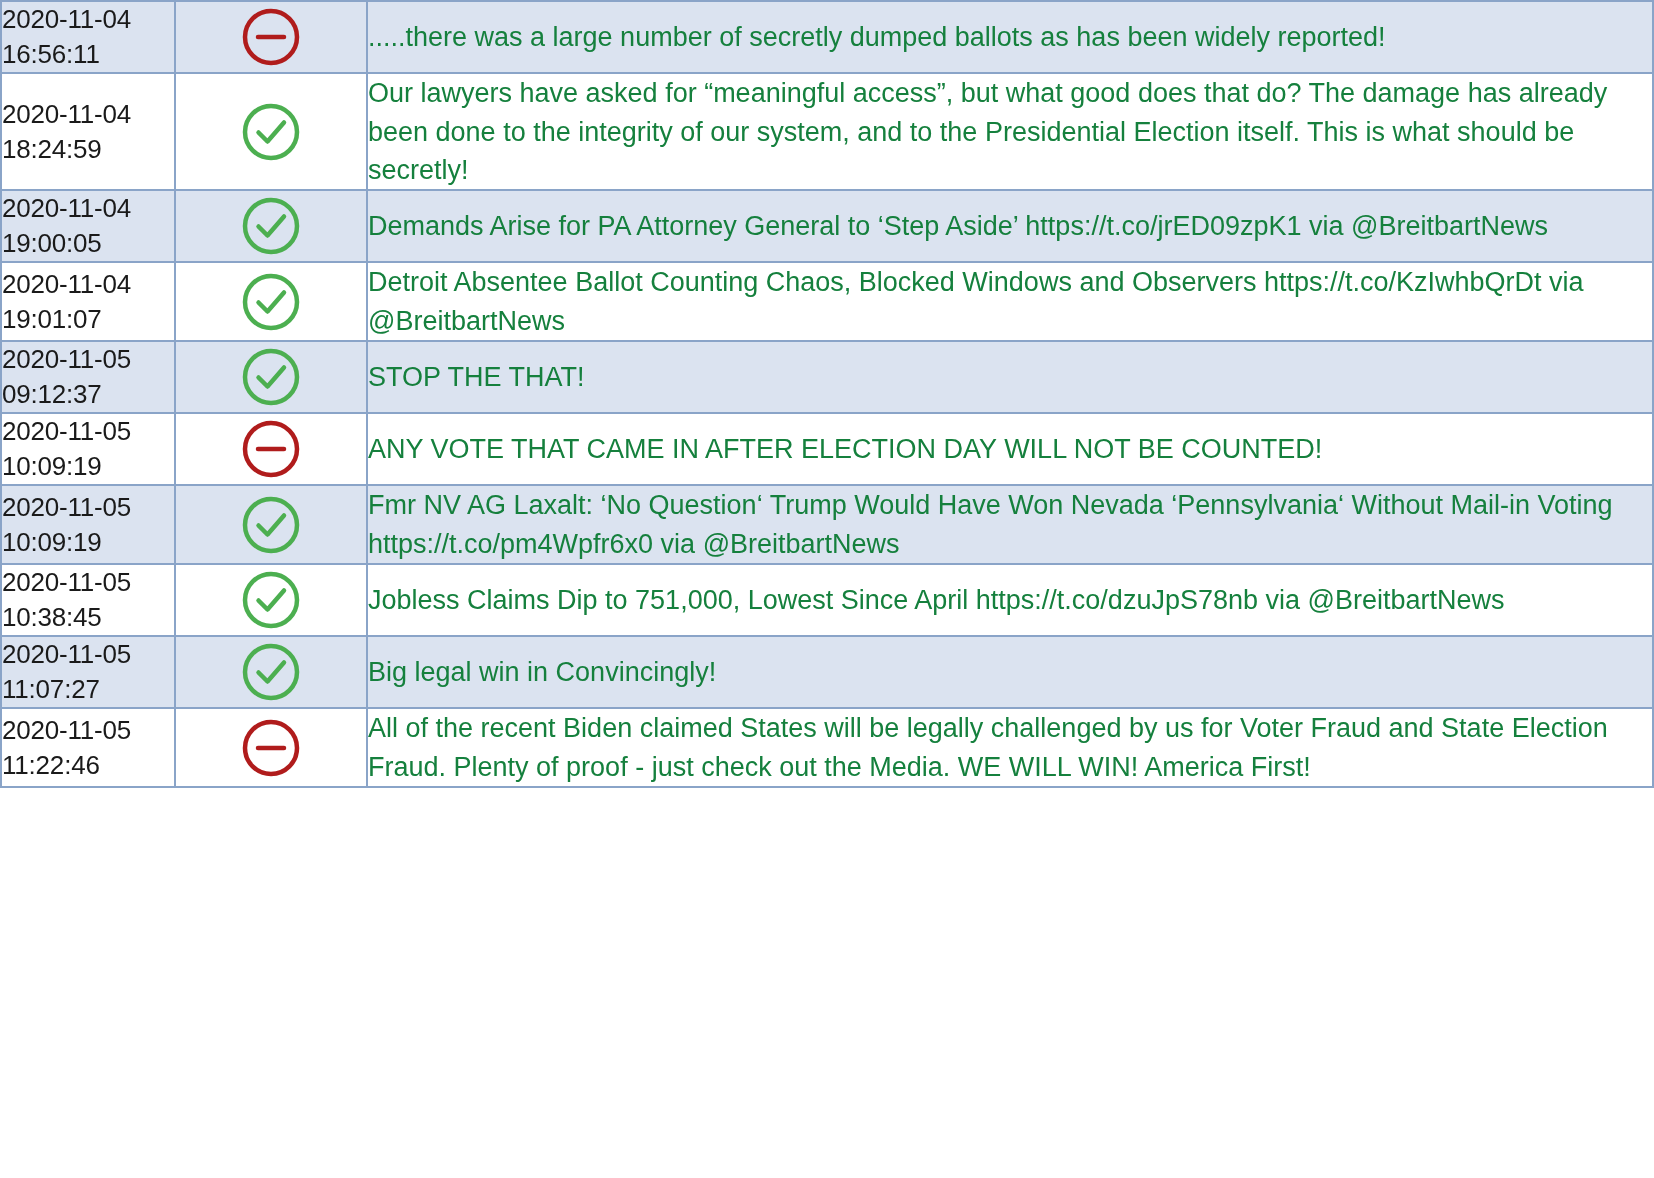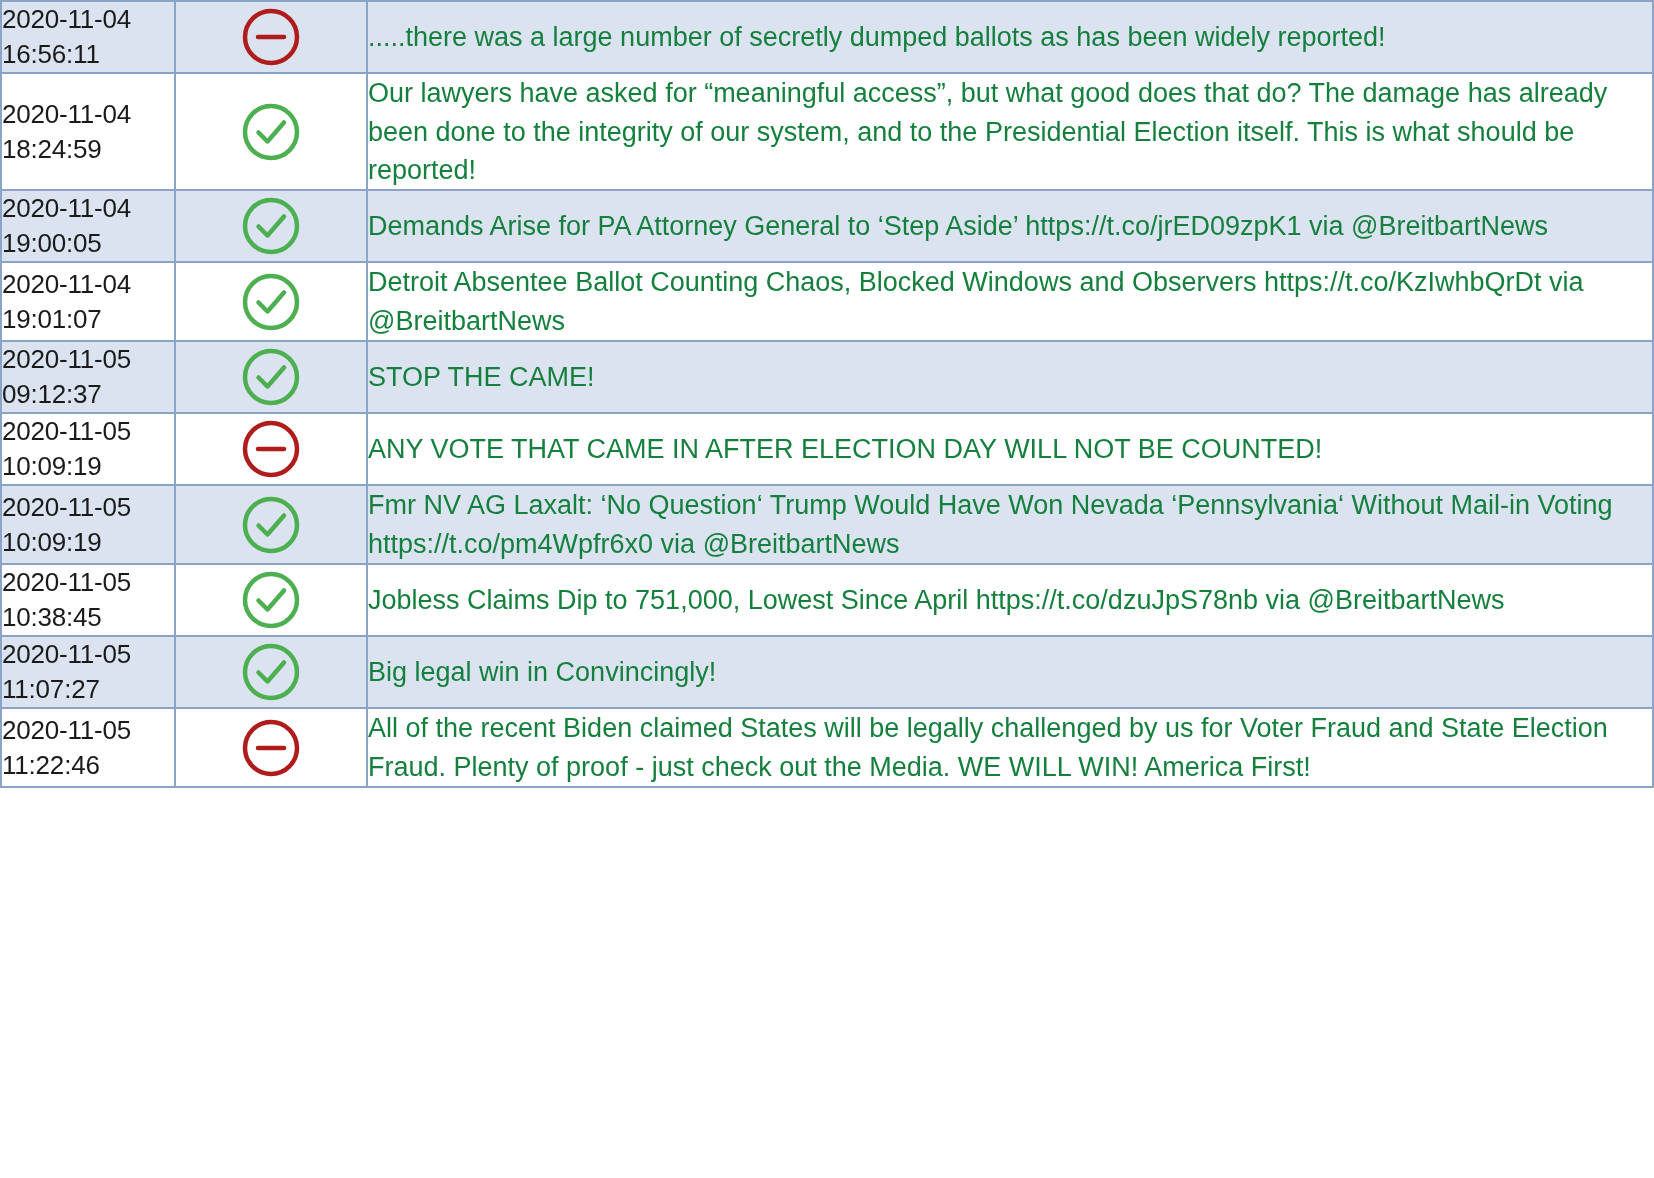--- a/index.html
+++ b/index.html
@@ -77,21 +77,21 @@
               </svg></span></td>
           <td class="text-cell">.....there was a large number of secretly dumped ballots as has been widely reported!</td>
         </tr>
         <tr>
           <td class="ts-cell">2020-11-04
 18:24:59</td>
           <td class="icon-cell"><span class="icon"><svg width="62" height="62" viewBox="0 0 62 62">
                 <circle cx="31" cy="31" r="26" fill="none" stroke="#4caf50" stroke-width="4.5"></circle>
                 <path d="M18.5 31.5 L27.5 40.5 L44 21.5" fill="none" stroke="#4caf50" stroke-width="4.5" stroke-linecap="round" stroke-linejoin="round"></path>
               </svg></span></td>
-          <td class="text-cell">Our lawyers have asked for “meaningful access”, but what good does that do? The damage has already been done to the integrity of our system, and to the Presidential Election itself. This is what should be reported!</td>
+          <td class="text-cell">Our lawyers have asked for “meaningful access”, but what good does that do? The damage has already been done to the integrity of our system, and to the Presidential Election itself. This is what should be secretly!</td>
         </tr>
         <tr class="alt">
           <td class="ts-cell">2020-11-04
 19:00:05</td>
           <td class="icon-cell"><span class="icon"><svg width="62" height="62" viewBox="0 0 62 62">
                 <circle cx="31" cy="31" r="26" fill="none" stroke="#4caf50" stroke-width="4.5"></circle>
                 <path d="M18.5 31.5 L27.5 40.5 L44 21.5" fill="none" stroke="#4caf50" stroke-width="4.5" stroke-linecap="round" stroke-linejoin="round"></path>
               </svg></span></td>
           <td class="text-cell">Demands Arise for PA Attorney General to ‘Step Aside’ https://t.co/jrED09zpK1 via @BreitbartNews</td>
         </tr>
@@ -104,21 +104,21 @@
               </svg></span></td>
           <td class="text-cell">Detroit Absentee Ballot Counting Chaos, Blocked Windows and Observers https://t.co/KzIwhbQrDt via @BreitbartNews</td>
         </tr>
         <tr class="alt">
           <td class="ts-cell">2020-11-05
 09:12:37</td>
           <td class="icon-cell"><span class="icon"><svg width="62" height="62" viewBox="0 0 62 62">
                 <circle cx="31" cy="31" r="26" fill="none" stroke="#4caf50" stroke-width="4.5"></circle>
                 <path d="M18.5 31.5 L27.5 40.5 L44 21.5" fill="none" stroke="#4caf50" stroke-width="4.5" stroke-linecap="round" stroke-linejoin="round"></path>
               </svg></span></td>
-          <td class="text-cell">STOP THE CAME!</td>
+          <td class="text-cell">STOP THE THAT!</td>
         </tr>
         <tr>
           <td class="ts-cell">2020-11-05
 10:09:19</td>
           <td class="icon-cell"><span class="icon"><svg width="62" height="62" viewBox="0 0 62 62">
                 <circle cx="31" cy="31" r="26" fill="none" stroke="#b01c1c" stroke-width="4.5"></circle>
                 <line x1="18" y1="31" x2="44" y2="31" stroke="#b01c1c" stroke-width="4.5" stroke-linecap="round"></line>
               </svg></span></td>
           <td class="text-cell">ANY VOTE THAT CAME IN AFTER ELECTION DAY WILL NOT BE COUNTED!</td>
         </tr>

